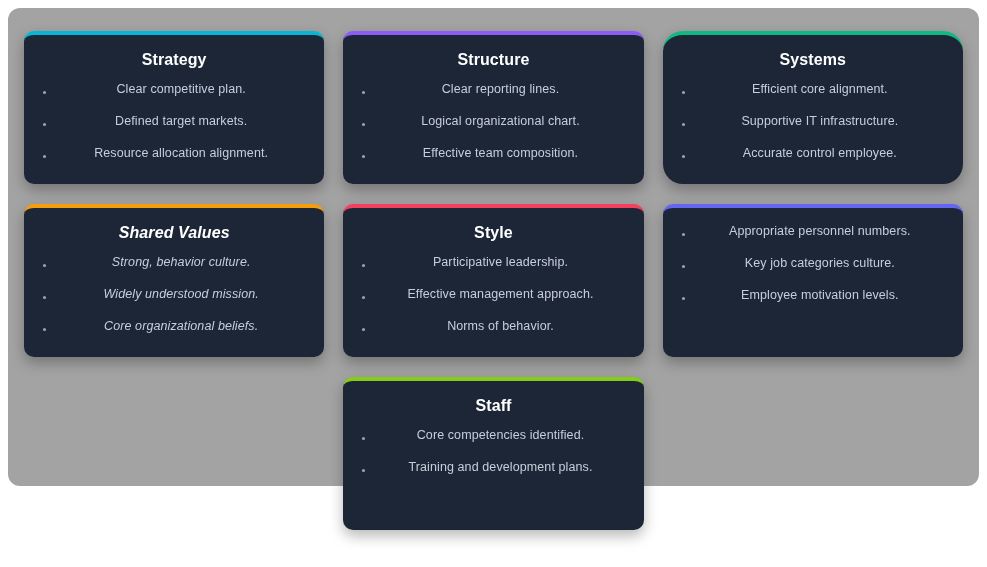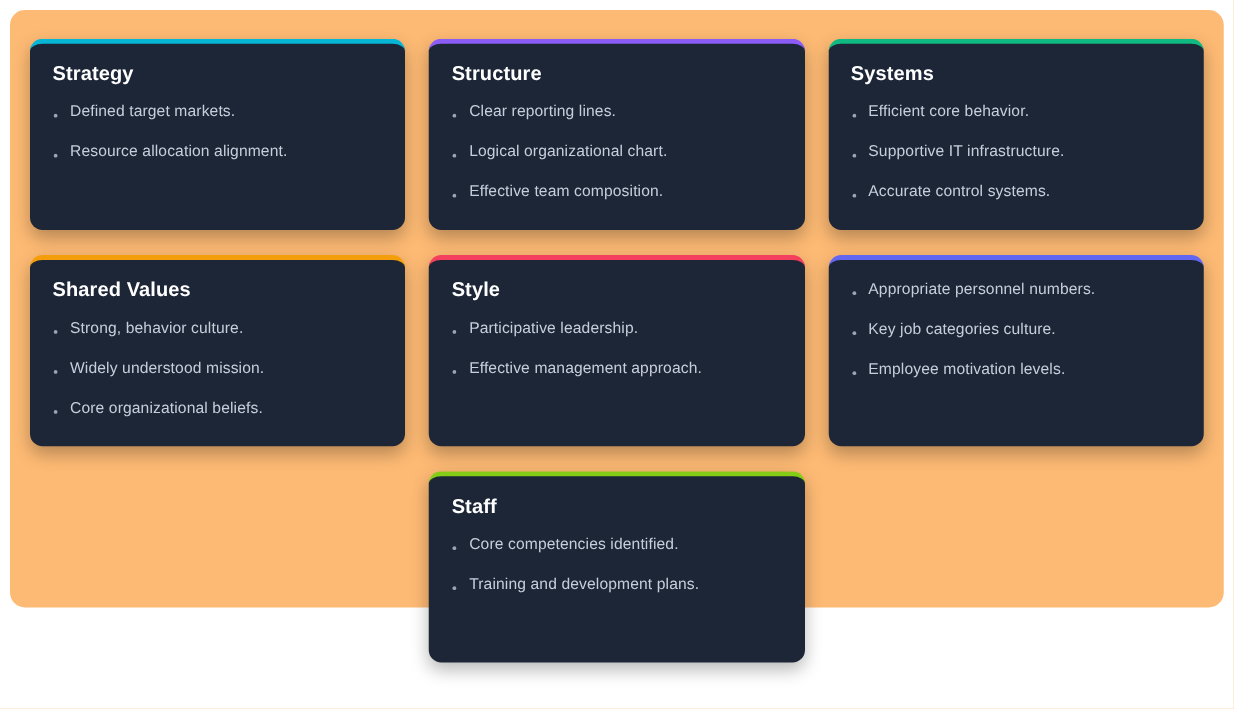--- a/index.html
+++ b/index.html
@@ -5,23 +5,24 @@
   * { box-sizing: border-box; margin: 0; padding: 0; }
   html, body { width: 987px; height: 567px; }
   body {
     background: #ffffff;
     font-family: "Liberation Sans", "DejaVu Sans", sans-serif;
     padding: 8px;
   }
   .canvas {
     width: 100%;
     height: 478px;
-    background: #fdba74;
+    background: #a3a3a3;
     border-radius: 12px;
     padding: 23px 16px 26px 16px;
+    text-align: center;
   }
   .grid {
     display: grid;
     grid-template-columns: repeat(3, 1fr);
     grid-auto-rows: 153px;
     column-gap: 19px;
     row-gap: 20px;
   }
   .card {
     background: #1d2636;
@@ -64,57 +65,59 @@
 </style>
 </head>
 <body>
 
 <div class="canvas">
   <div class="grid">
 
     <div class="card" style="border-top-color: rgb(6, 182, 212);">
       <h2 class="card-title">Strategy</h2>
       <ul class="card-list">
+        <li>Clear competitive plan.</li>
         <li>Defined target markets.</li>
         <li>Resource allocation alignment.</li>
       </ul>
     </div>
 
     <div class="card" style="border-top-color: rgb(139, 92, 246);">
       <h2 class="card-title">Structure</h2>
       <ul class="card-list">
         <li>Clear reporting lines.</li>
         <li>Logical organizational chart.</li>
         <li>Effective team composition.</li>
       </ul>
     </div>
 
-    <div class="card" style="border-top-color: rgb(16, 185, 129);">
+    <div class="card" style="border-top-color: rgb(16, 185, 129); border-radius: 20px;">
       <h2 class="card-title">Systems</h2>
       <ul class="card-list">
-        <li>Efficient core behavior.</li>
+        <li>Efficient core alignment.</li>
         <li>Supportive IT infrastructure.</li>
-        <li>Accurate control systems.</li>
+        <li>Accurate control employee.</li>
       </ul>
     </div>
 
-    <div class="card" style="border-top-color: rgb(245, 158, 11);">
+    <div class="card" style="border-top-color: rgb(245, 158, 11); font-style: italic;">
       <h2 class="card-title">Shared Values</h2>
       <ul class="card-list">
         <li>Strong, behavior culture.</li>
         <li>Widely understood mission.</li>
         <li>Core organizational beliefs.</li>
       </ul>
     </div>
 
     <div class="card" style="border-top-color: rgb(244, 63, 94);">
       <h2 class="card-title">Style</h2>
       <ul class="card-list">
         <li>Participative leadership.</li>
         <li>Effective management approach.</li>
+        <li>Norms of behavior.</li>
       </ul>
     </div>
 
     <div class="card" style="border-top-color: rgb(99, 102, 241);">
       <ul class="card-list">
         <li>Appropriate personnel numbers.</li>
         <li>Key job categories culture.</li>
         <li>Employee motivation levels.</li>
       </ul>
     </div>

